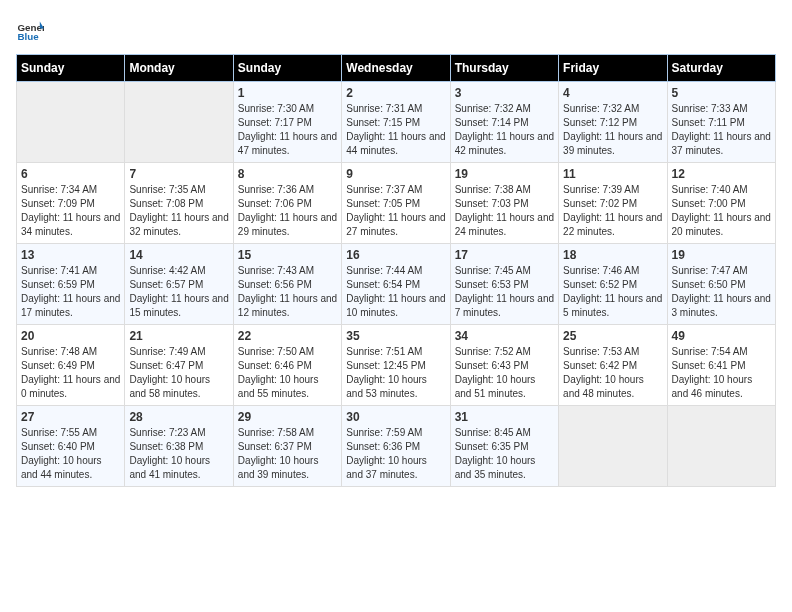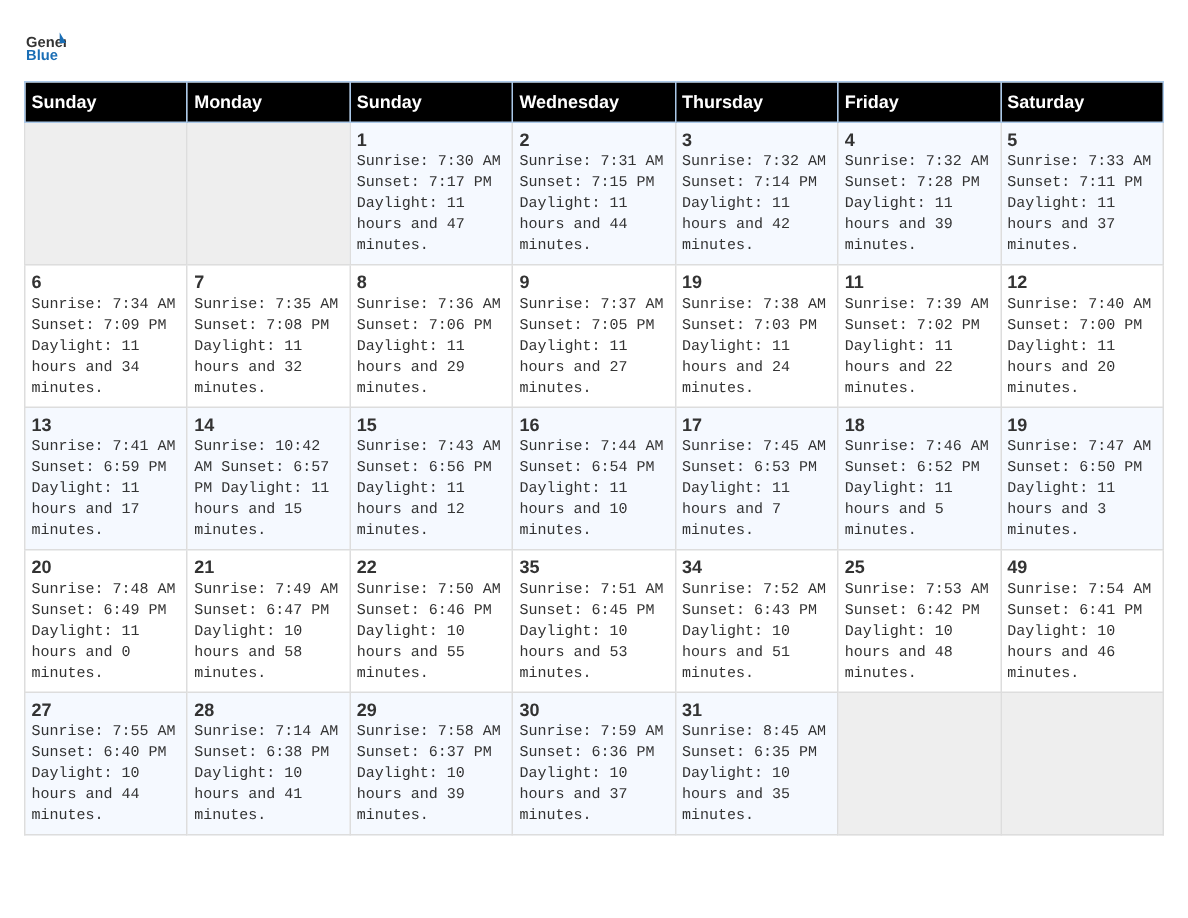--- a/index.html
+++ b/index.html
@@ -67,21 +67,20 @@
     .day-num {
       font-weight: bold;
       font-size: 12px;
       display: block;
       margin-bottom: 2px;
     }
     .day-info {
       font-size: 10px;
       line-height: 1.4;
       color: #333;
-      font-family: Liberation Mono, monospace;
     }
     tbody tr:nth-child(odd) td {
       background-color: #f5f9ff;
     }
     tbody tr:nth-child(even) td {
       background-color: #fff;
     }
     .empty {
       background-color: #eee !important;
     }
@@ -137,21 +136,21 @@
         </td>
         <td>
           <span class="day-num">3</span>
           <div class="day-info">Sunrise: 7:32 AM
 Sunset: 7:14 PM
 Daylight: 11 hours and 42 minutes.</div>
         </td>
         <td>
           <span class="day-num">4</span>
           <div class="day-info">Sunrise: 7:32 AM
-Sunset: 7:28 PM
+Sunset: 7:12 PM
 Daylight: 11 hours and 39 minutes.</div>
         </td>
         <td>
           <span class="day-num">5</span>
           <div class="day-info">Sunrise: 7:33 AM
 Sunset: 7:11 PM
 Daylight: 11 hours and 37 minutes.</div>
         </td>
       </tr>
       <tr>
@@ -200,21 +199,21 @@
       </tr>
       <tr>
         <td>
           <span class="day-num">13</span>
           <div class="day-info">Sunrise: 7:41 AM
 Sunset: 6:59 PM
 Daylight: 11 hours and 17 minutes.</div>
         </td>
         <td>
           <span class="day-num">14</span>
-          <div class="day-info">Sunrise: 10:42 AM
+          <div class="day-info">Sunrise: 4:42 AM
 Sunset: 6:57 PM
 Daylight: 11 hours and 15 minutes.</div>
         </td>
         <td>
           <span class="day-num">15</span>
           <div class="day-info">Sunrise: 7:43 AM
 Sunset: 6:56 PM
 Daylight: 11 hours and 12 minutes.</div>
         </td>
         <td>
@@ -257,21 +256,21 @@
         </td>
         <td>
           <span class="day-num">22</span>
           <div class="day-info">Sunrise: 7:50 AM
 Sunset: 6:46 PM
 Daylight: 10 hours and 55 minutes.</div>
         </td>
         <td>
           <span class="day-num">35</span>
           <div class="day-info">Sunrise: 7:51 AM
-Sunset: 6:45 PM
+Sunset: 12:45 PM
 Daylight: 10 hours and 53 minutes.</div>
         </td>
         <td>
           <span class="day-num">34</span>
           <div class="day-info">Sunrise: 7:52 AM
 Sunset: 6:43 PM
 Daylight: 10 hours and 51 minutes.</div>
         </td>
         <td>
           <span class="day-num">25</span>
@@ -288,21 +287,21 @@
       </tr>
       <tr>
         <td>
           <span class="day-num">27</span>
           <div class="day-info">Sunrise: 7:55 AM
 Sunset: 6:40 PM
 Daylight: 10 hours and 44 minutes.</div>
         </td>
         <td>
           <span class="day-num">28</span>
-          <div class="day-info">Sunrise: 7:14 AM
+          <div class="day-info">Sunrise: 7:23 AM
 Sunset: 6:38 PM
 Daylight: 10 hours and 41 minutes.</div>
         </td>
         <td>
           <span class="day-num">29</span>
           <div class="day-info">Sunrise: 7:58 AM
 Sunset: 6:37 PM
 Daylight: 10 hours and 39 minutes.</div>
         </td>
         <td>

